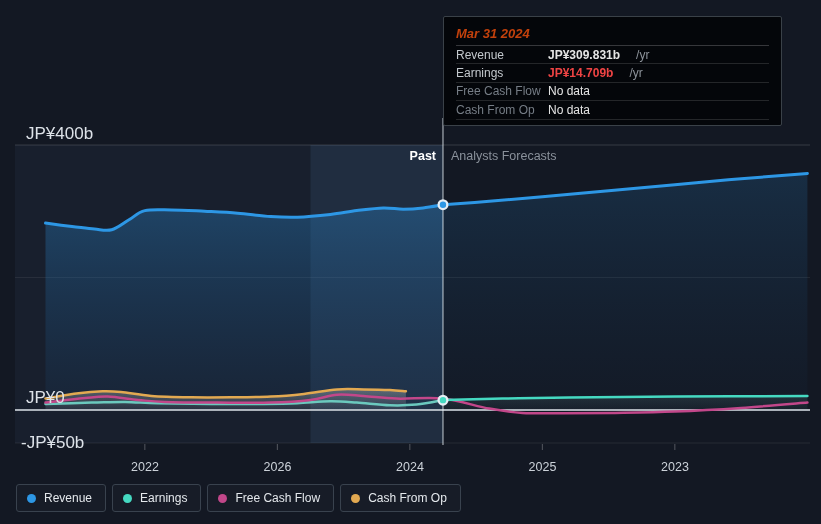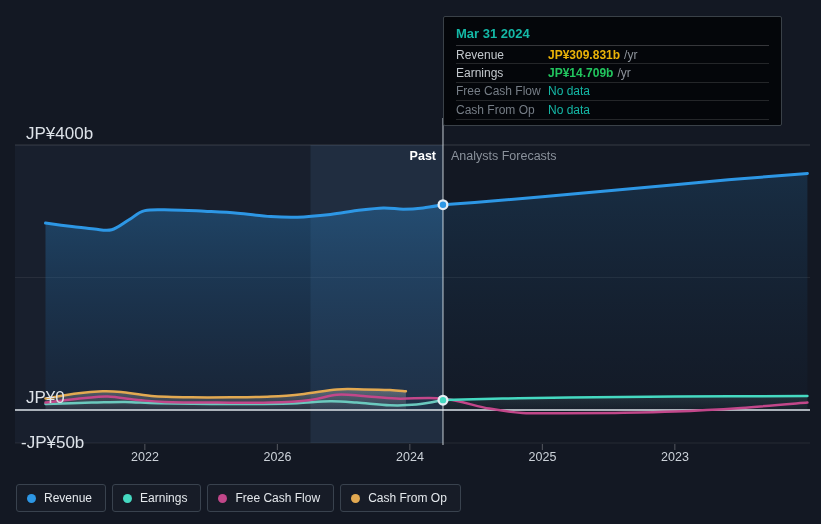--- a/index.html
+++ b/index.html
@@ -1,35 +1,35 @@
 <!DOCTYPE html>
 <html><head>
 <meta charset="utf-8">
 <style>
   html,body{margin:0;padding:0;background:#0e131b;}
   .stage{position:relative;width:821px;height:524px;background:#131823;overflow:hidden;
          font-family:"Liberation Sans",sans-serif;-webkit-font-smoothing:antialiased;}
   #chart-canvas{position:absolute;left:0;top:0;}
   .axis-label{position:absolute;color:#dde2e8;font-size:17px;line-height:14px;}
-  .x-label{position:absolute;top:450px;transform:translateX(-50%);color:#ccd2d9;font-size:12.5px;}
+  .x-label{position:absolute;top:460px;transform:translateX(-50%);color:#ccd2d9;font-size:12.5px;}
   .zone-label{position:absolute;top:149px;font-size:12.5px;line-height:15px;text-align:right;}
   .zone-label.past{left:236px;width:200px;text-align:right;color:#ffffff;font-weight:700;}
   .zone-label.forecast{left:451px;color:#8a919b;}
   .tooltip{position:absolute;left:443px;top:16px;width:339px;box-sizing:border-box;
            background:rgba(4,6,9,0.97);border:1px solid #3a4148;border-radius:2px;
            padding:6px 12px 5px 12px;z-index:5;}
-  .tt-title{color:#14b8a6;font-weight:700;font-size:13px;line-height:22px;
-            border-bottom:1px solid rgba(255,255,255,0.20);}
+  .tt-title{color:#c2410c;font-weight:700;font-size:13px;line-height:22px;
+            border-bottom:1px solid rgba(255,255,255,0.20);font-style:italic;}
   .tt-row{display:flex;align-items:center;height:17.4px;font-size:12px;
           border-bottom:1px solid rgba(255,255,255,0.13);}
   .tt-label{color:#c3c8cd;width:92px;flex:none;}
   .tt-value{font-weight:700;}
-  .tt-suffix{color:#8d939b;margin-left:4px;}
+  .tt-suffix{color:#8d939b;margin-left:16px;}
   .tt-row.dim .tt-label{color:#767d86;}
-  .tt-row.dim .tt-value{color:#14b8a6;font-weight:400;text-align:right;}
+  .tt-row.dim .tt-value{color:#e5e5e5;font-weight:400;text-align:right;}
   .legend{position:absolute;left:16px;top:484px;display:flex;gap:6px;z-index:4;}
   .legend-item{display:flex;align-items:center;height:26px;padding:0 13px 0 10px;
                border:1px solid #39424e;border-radius:3px;background:rgba(255,255,255,0.02);
                color:#e4e8ec;font-size:12px;cursor:pointer;}
   .legend-dot{width:9px;height:9px;border-radius:50%;margin-right:8px;flex:none;}
 </style>
 </head>
 <body>
 
 <div class="stage">
@@ -91,26 +91,26 @@
   <div class="x-label" style="left:542.5px">2025</div>
   <div class="x-label" style="left:675px">2023</div>
 
   <div class="zone-label past">Past</div>
   <div class="zone-label forecast">Analysts Forecasts</div>
 
   <div class="tooltip">
     <div class="tt-title">Mar 31 2024</div>
     <div class="tt-row">
       <span class="tt-label">Revenue</span>
-      <span class="tt-value" style="color: #eab308;">JP¥309.831b</span>
+      <span class="tt-value" style="color: #e5e5e5;">JP¥309.831b</span>
       <span class="tt-suffix">/yr</span>
     </div>
     <div class="tt-row">
       <span class="tt-label">Earnings</span>
-      <span class="tt-value" style="color: #22c55e;">JP¥14.709b</span>
+      <span class="tt-value" style="color: #ef4444;">JP¥14.709b</span>
       <span class="tt-suffix">/yr</span>
     </div>
     <div class="tt-row dim">
       <span class="tt-label">Free Cash Flow</span>
       <span class="tt-value">No data</span>
     </div>
     <div class="tt-row dim">
       <span class="tt-label">Cash From Op</span>
       <span class="tt-value">No data</span>
     </div>

